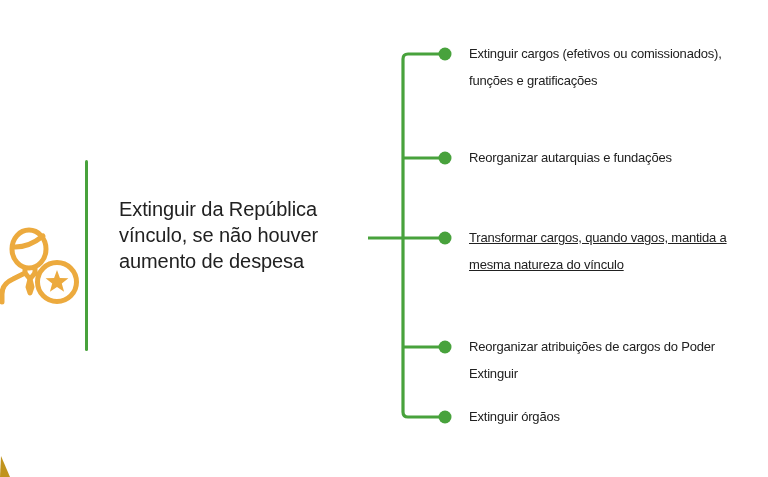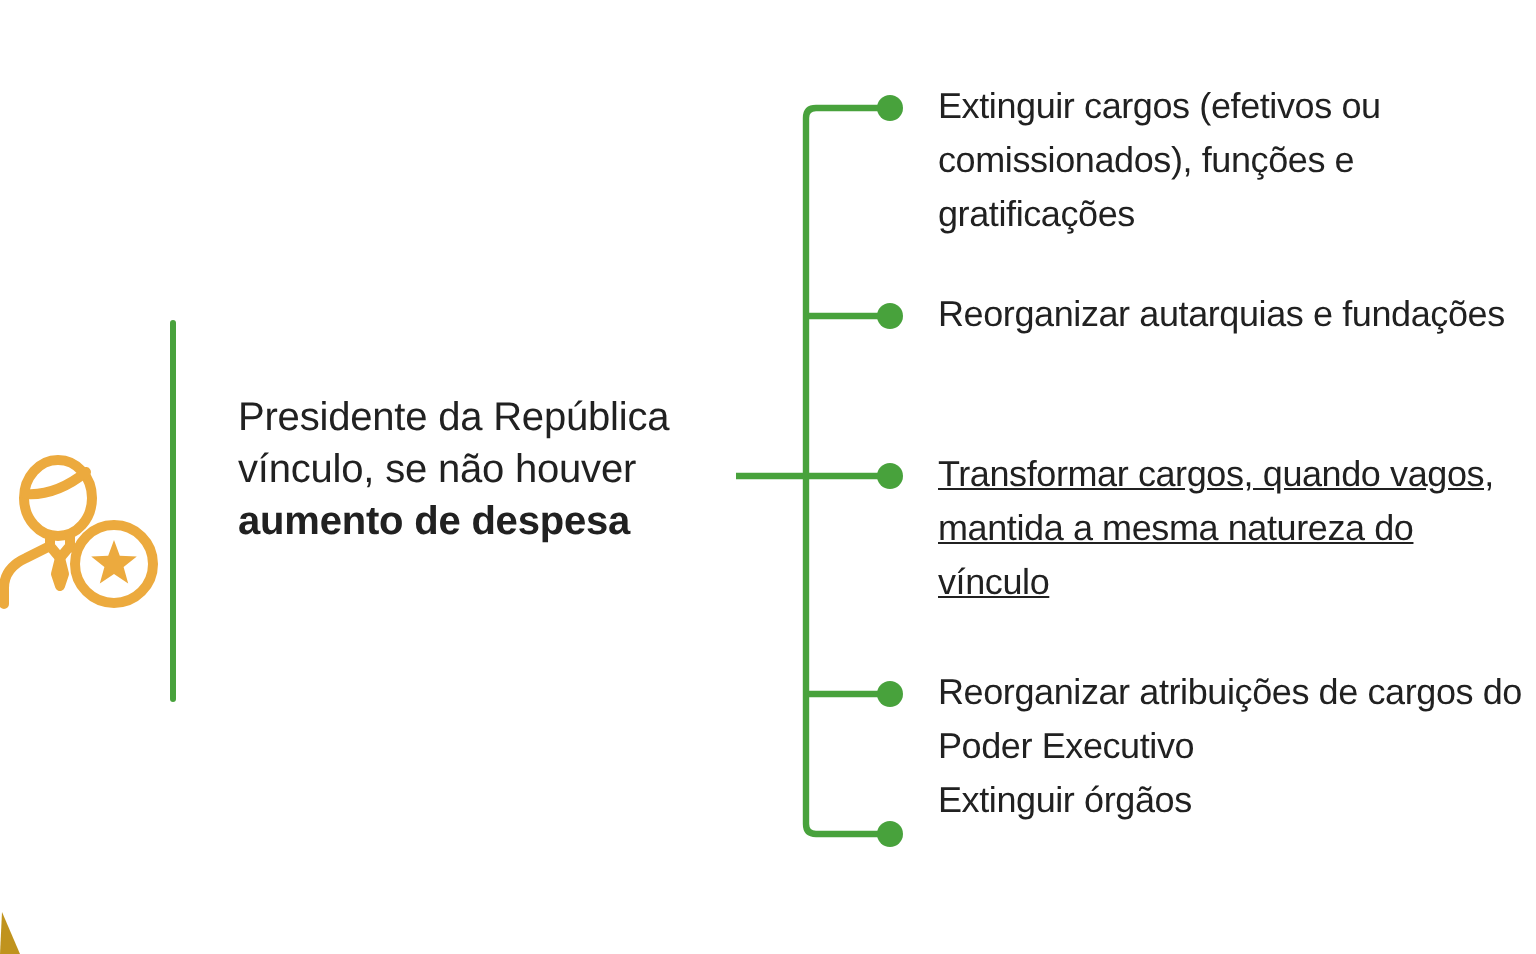--- a/index.html
+++ b/index.html
@@ -12,33 +12,33 @@
   
   .left-accent {
     position:absolute; left:85px; top:160px; width:3px; height:191px;
     background:#48a23c; border-radius:2px;
   }
   
   .statement {
     position:absolute; left:119px; top:196px; width:260px;
     font-size:20px; line-height:26px; letter-spacing:-0.1px;
   }
-  .statement .bold-line { font-weight:bold; }
+  .statement .bold-line { font-weight:normal; }
   
   .tree-svg { position:absolute; left:360px; top:38px; width:110px; height:400px; }
   
   .tree-item {
     position:absolute; left:469px; width:292px;
-    font-size:18px; line-height:27px; letter-spacing:-0.2px;
+    font-size:13px; line-height:27px; letter-spacing:-0.2px;
   }
   .item-0 { top:40px; }
   .item-1 { top:144px; }
   .item-2 { top:224px;text-decoration:underline; }
   .item-3 { top:333px; }
-  .item-4 { top:387px; }
+  .item-4 { top:403px; }
   
   .corner-tri {
     position:absolute; left:0; bottom:0; width:10px; height:21px;
     background:#c0931d;
     clip-path:polygon(10% 0, 100% 100%, 0 100%);
   }
 </style>
 </head>
 <body>
 
@@ -51,38 +51,38 @@
     <path d="M35 44 L35 49 L42 53"></path>
     <path d="M25 49 L30 55 L35 49"></path>
     <path d="M30 55 L28 63 L30 69 L32 63 Z"></path>
     <circle cx="57" cy="58" r="19.5" fill="#ffffff"></circle>
     <polygon points="57,46 59.9,53.9 68.4,54.3 61.8,59.5 64.1,67.7 57,63 49.9,67.7 52.2,59.5 45.6,54.3 54.1,53.9" fill="#ecaa3e" stroke="none"></polygon>
   </svg>
 
   <div class="left-accent"></div>
 
   <div class="statement">
-    <div>Presidente da República</div>
+    <div>Extinguir da República</div>
     <div>vínculo, se não houver</div>
     <div class="bold-line">aumento de despesa</div>
   </div>
 
   <svg class="tree-svg" viewBox="0 0 110 400" fill="none" stroke="#48a23c" stroke-width="3.2">
     <path d="M85 16 H48 Q43 16 43 21 V374 Q43 379 48 379 H85" stroke-linejoin="round"></path>
     <path d="M43 120 H85"></path>
     <path d="M8 200 H85"></path>
     <path d="M43 309 H85"></path>
     <circle cx="85" cy="16" r="6.5" fill="#48a23c" stroke="none"></circle>
     <circle cx="85" cy="120" r="6.5" fill="#48a23c" stroke="none"></circle>
     <circle cx="85" cy="200" r="6.5" fill="#48a23c" stroke="none"></circle>
     <circle cx="85" cy="309" r="6.5" fill="#48a23c" stroke="none"></circle>
     <circle cx="85" cy="379" r="6.5" fill="#48a23c" stroke="none"></circle>
   </svg>
 
   <div class="tree-item item-0">Extinguir cargos (efetivos ou comissionados), funções e gratificações</div>
   <div class="tree-item item-1">Reorganizar autarquias e fundações</div>
   <div class="tree-item item-2">Transformar cargos, quando vagos, mantida a mesma natureza do vínculo</div>
-  <div class="tree-item item-3">Reorganizar atribuições de cargos do Poder Executivo</div>
+  <div class="tree-item item-3">Reorganizar atribuições de cargos do Poder Extinguir</div>
   <div class="tree-item item-4">Extinguir órgãos</div>
 
   <div class="corner-tri"></div>
 
 </div>
 
 </body></html>

